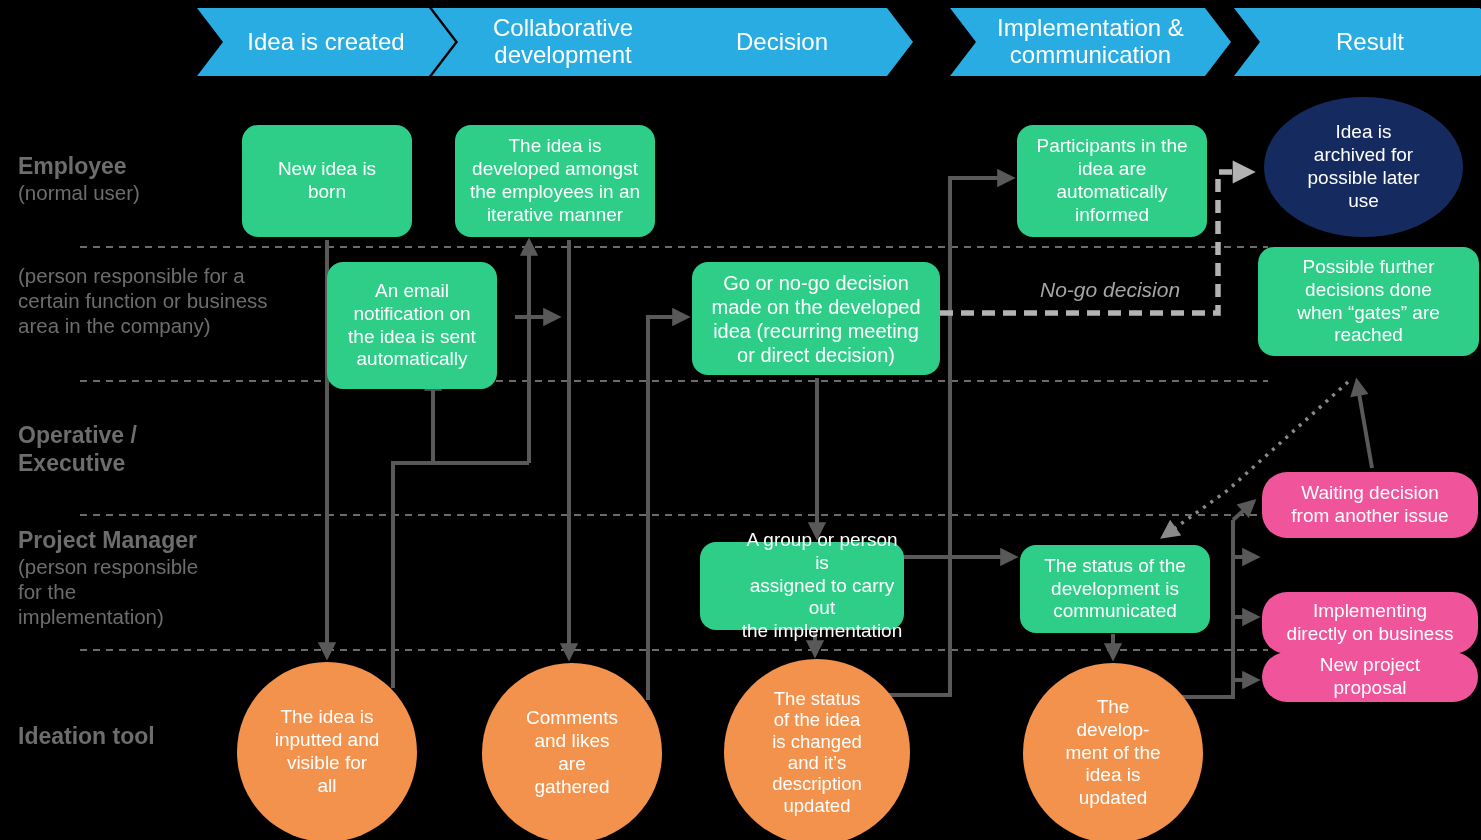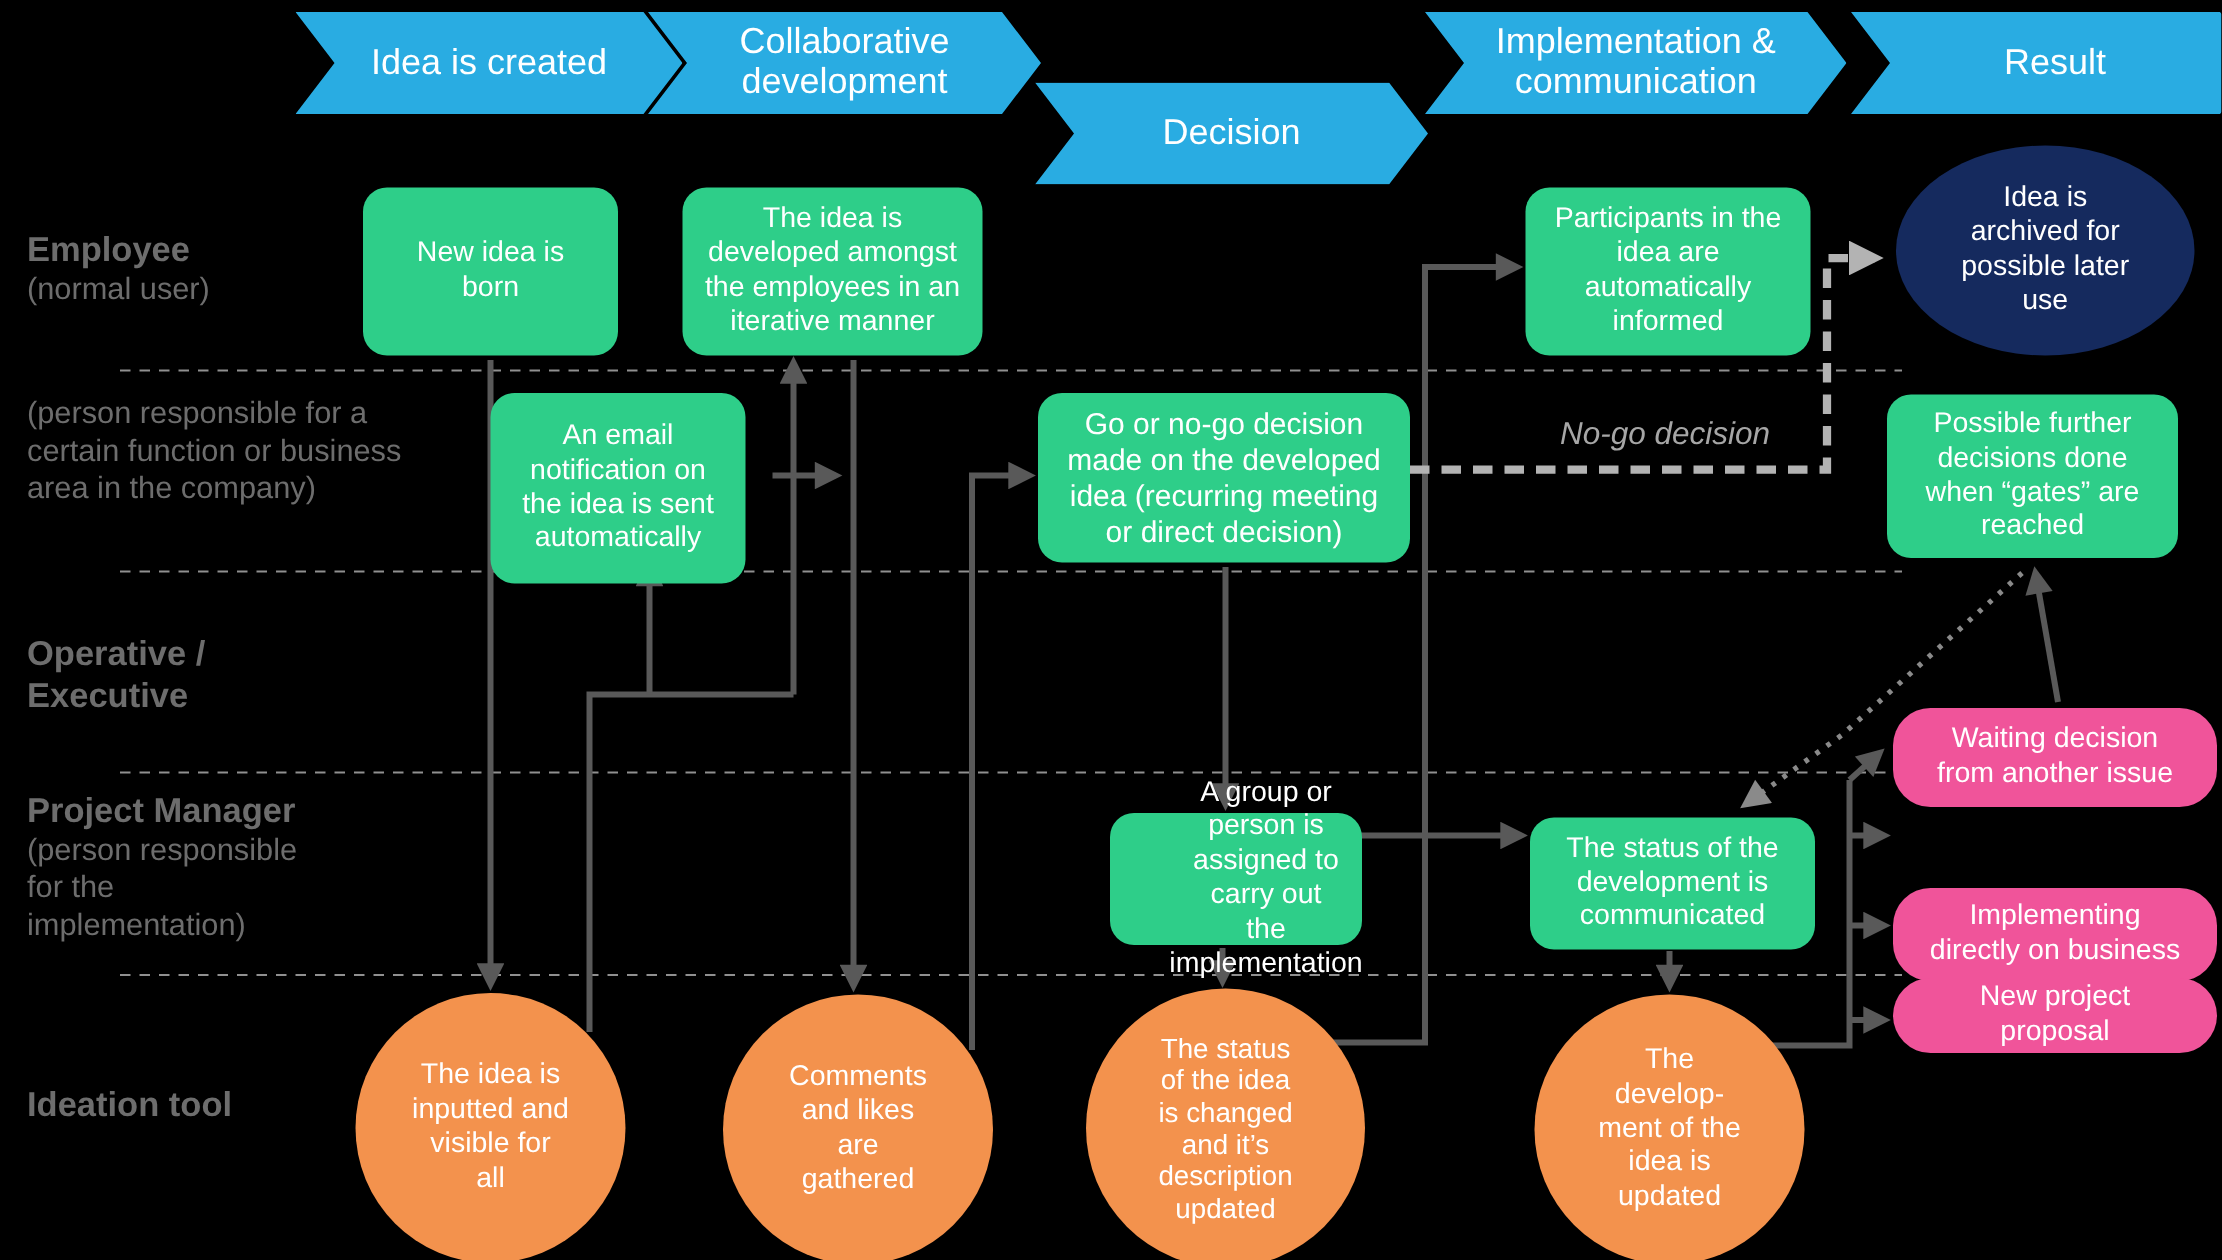--- a/index.html
+++ b/index.html
@@ -82,21 +82,21 @@
 
     <path d="M1348,382 L1228,490 L1164,536" stroke="#8A8A8A" stroke-width="3.5" stroke-dasharray="3 6" fill="none" marker-end="url(#ah-g)"></path>
   </svg>
 
   <div class="chev" style="left:197px;width:258px;">
       <span>Idea is created</span>
     </div>
   <div class="chev" style="left:432px;width:262px;">
       <span>Collaborative development</span>
     </div>
-  <div class="chev" style="left:690px;width:262px;margin-top:47px;">
+  <div class="chev" style="left:651px;width:262px;">
       <span>Decision</span>
     </div>
   <div class="chev" style="left:950px;width:281px;">
       <span>Implementation &amp; communication</span>
     </div>
   <div class="chev" style="left:1234px;width:272px;">
       <span>Result</span>
     </div>
 
   <div class="lane" style="left:18px;top:152px;">
@@ -133,27 +133,27 @@
 the idea is sent
 automatically</div>
   <div class="node green" style="left:692px;top:262px;width:248px;height:113px;font-size:20px;">Go or no-go decision
 made on the developed
 idea (recurring meeting
 or direct decision)</div>
   <div class="node green" style="left:1017px;top:125px;width:190px;height:112px;">Participants in the
 idea are
 automatically
 informed</div>
-  <div class="node green" style="left:740px;top:542px;width:168px;height:88px;padding-left:40px;">A group or person is
+  <div class="node green" style="left:700px;top:542px;width:204px;height:88px;padding-left:40px;">A group or person is
 assigned to carry out
 the implementation</div>
   <div class="node green" style="left:1020px;top:545px;width:190px;height:88px;">The status of the
 development is
 communicated</div>
-  <div class="node green" style="left:1258px;top:263px;width:194px;height:109px;">Possible further
+  <div class="node green" style="left:1258px;top:247px;width:221px;height:109px;">Possible further
 decisions done
 when “gates” are
 reached</div>
 
   <div class="node ellipse" style="left:1264px;top:97px;width:199px;height:140px;">Idea is
 archived for
 possible later
 use</div>
 
 

